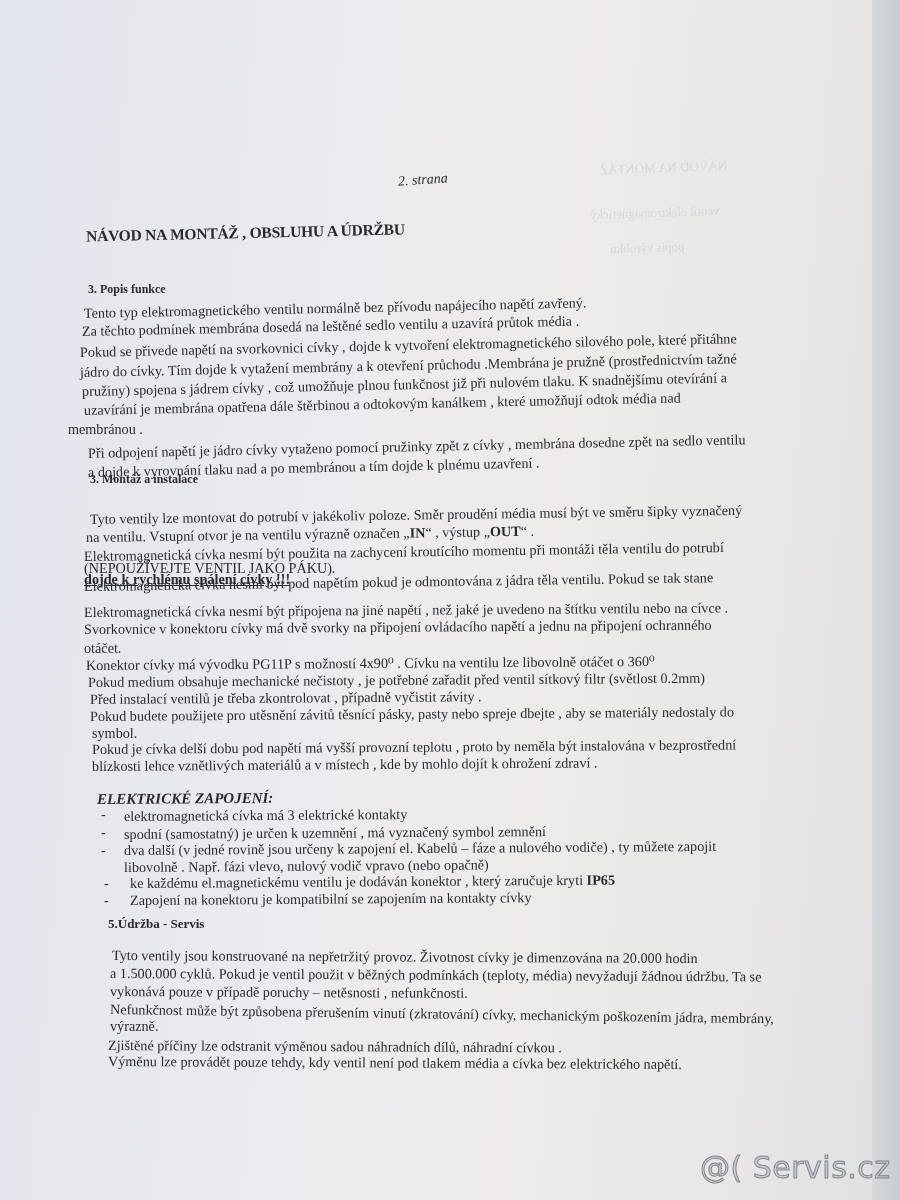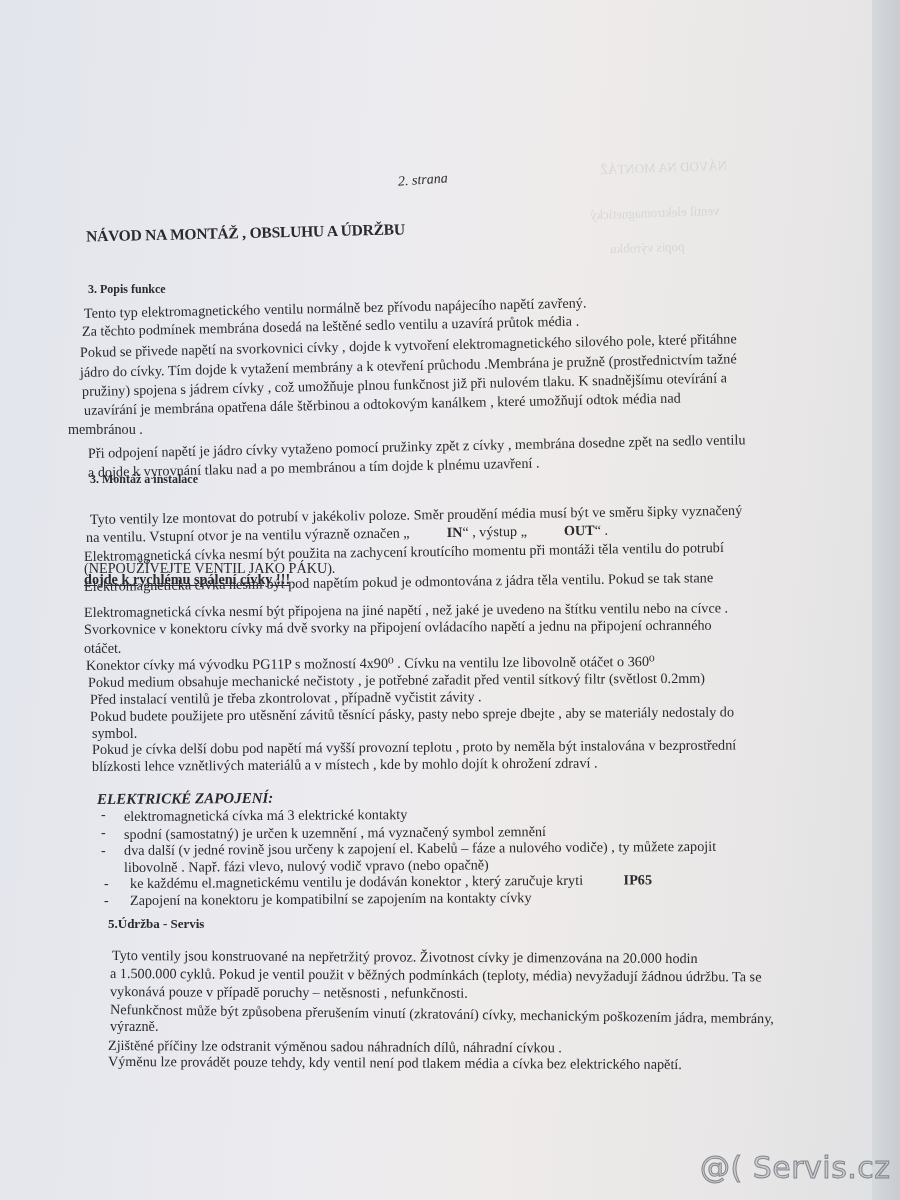--- a/index.html
+++ b/index.html
@@ -18,21 +18,21 @@
     position:absolute; left:872px; top:0; width:28px; height:1200px;
     background: linear-gradient(90deg, #d5d9dc, #c8ccd0);
   }
   .line { position:absolute; white-space:nowrap; font-size:14.2px; line-height:18px; }
   .pagenum { position:absolute; left:398px; top:172px; font-style:italic; font-size:14px; transform:rotate(-4deg); }
   .title { position:absolute; left:86px; top:224px; font-weight:bold; font-size:15.5px; transform:rotate(-1.3deg); letter-spacing:-0.2px; }
   .h { position:absolute; font-weight:bold; font-size:12px; }
   .h-small { font-size:13px; }
   .elec-title { font-style:italic; font-weight:bold; font-size:15px; }
   .u { text-decoration:underline; font-weight:bold; }
-  .b { font-weight:bold;margin-left:37px; }
+  .b { font-weight:bold; }
   .bullet { position:absolute; font-size:14px; }
   .ghost { position:absolute; color:rgba(120,120,130,0.18); font-size:13px; transform:scaleX(-1) rotate(2deg); }
   .watermark {
     position:absolute; left:700px; top:1150px; font-family:"DejaVu Sans", sans-serif;
     font-size:30px; color:rgba(180,184,190,0.55);
     -webkit-text-stroke:1px rgba(110,115,120,0.8); letter-spacing:0.5px;
   }
   .r1 { transform: rotate(-1.2deg); transform-origin:left center; }
   .r2 { transform: rotate(-0.8deg); transform-origin:left center; }
   .r3 { transform: rotate(-0.4deg); transform-origin:left center; }

